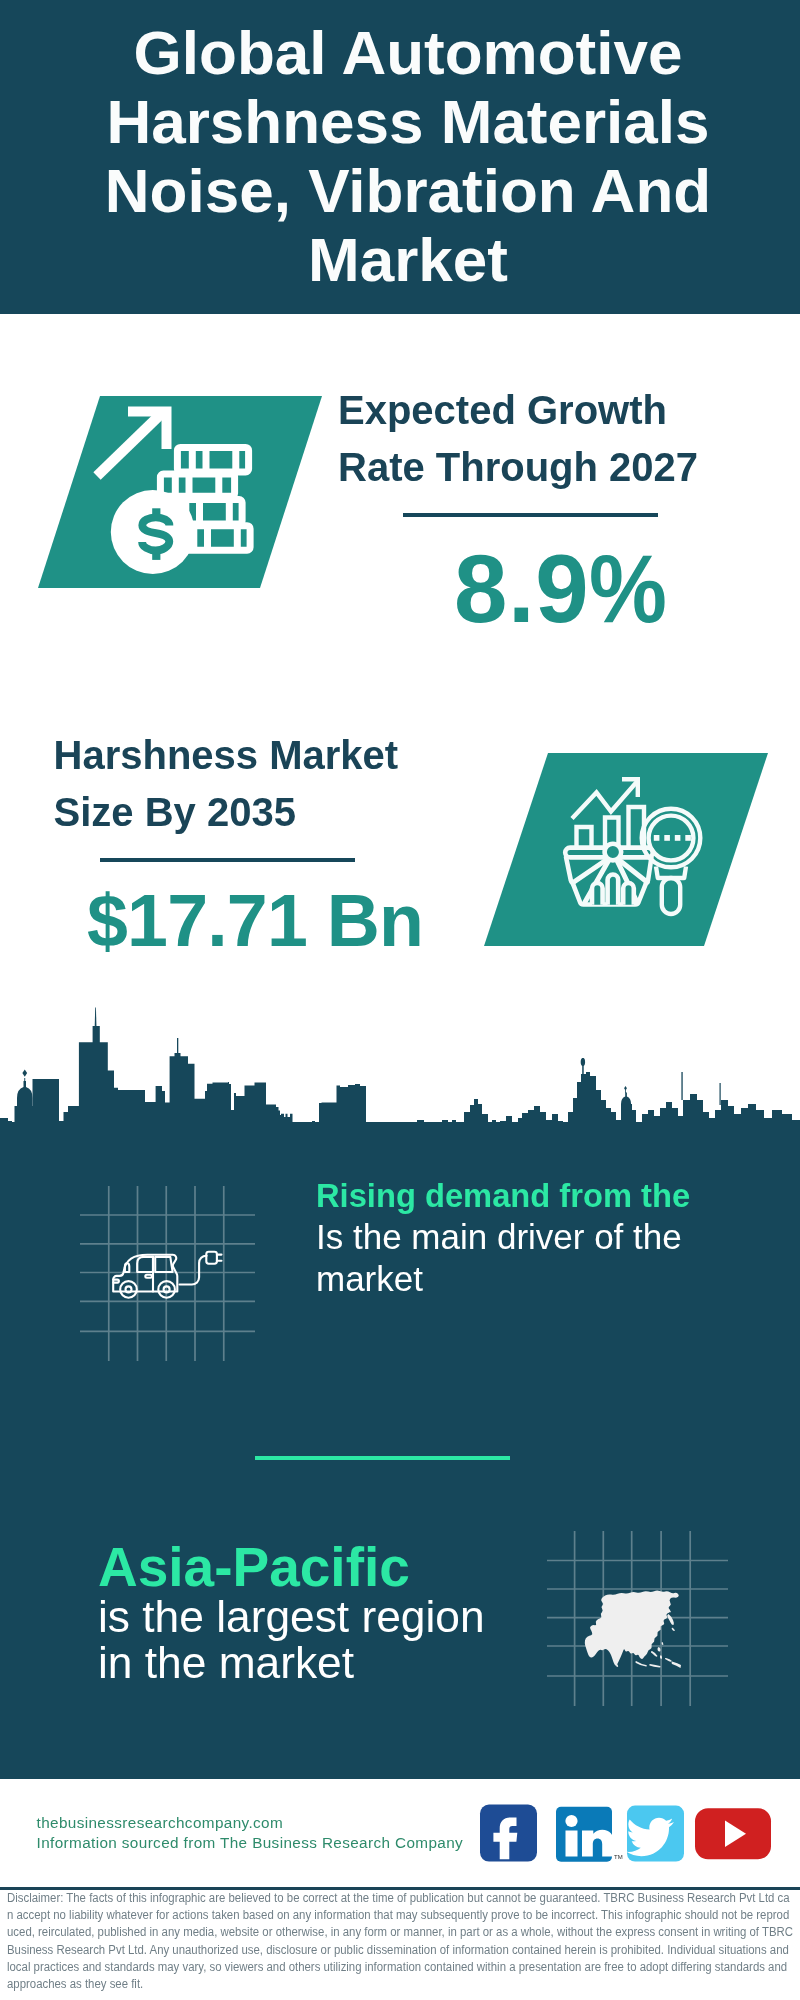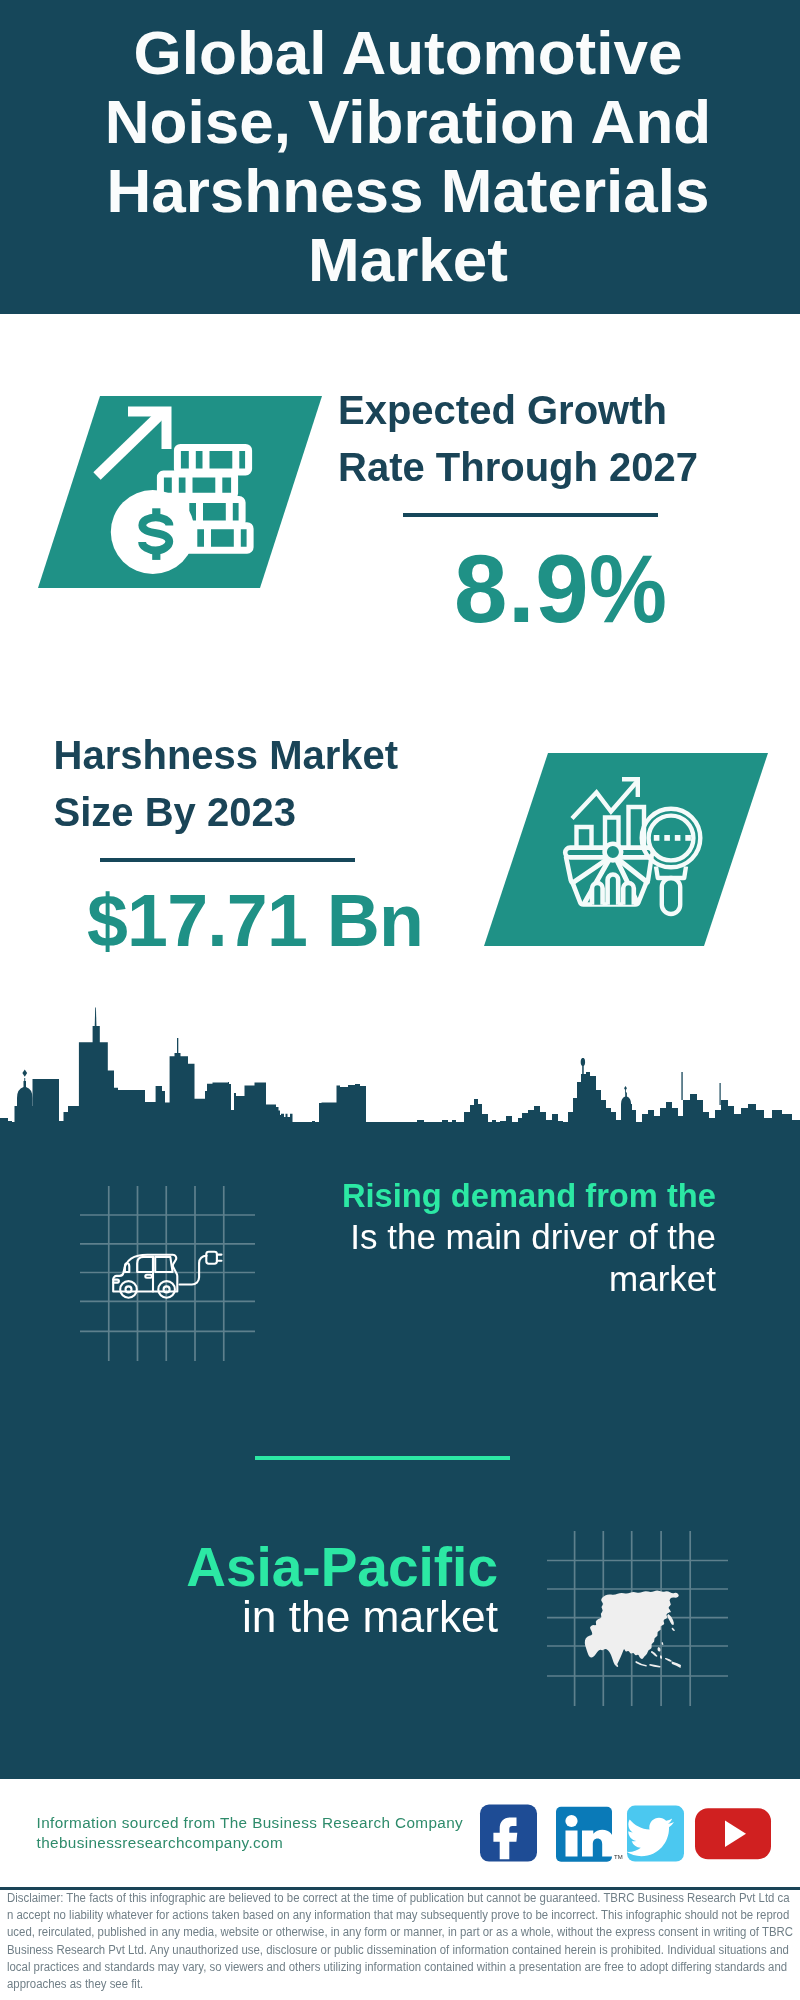--- a/index.html
+++ b/index.html
@@ -17,38 +17,38 @@
   .stat-label{position:absolute;color:#1A4457;font-weight:bold;font-size:40px;line-height:56.6px;}
   .rule{position:absolute;height:4px;background:#16475A;}
   .stat-value{position:absolute;color:#1F9186;font-weight:bold;text-align:center;
     font-family:"Liberation Sans",sans-serif;white-space:nowrap;}
   .pct{display:inline-block;transform:scaleX(0.9118);transform-origin:left center;margin-right:-17px;}
 
   
   .lower{position:absolute;left:0;width:800px;background:#16475A;}
 
   
-  .callout{position:absolute;text-align:right;color:#ffffff;font-size:35px;line-height:41.3px;}
+  .callout{position:absolute;text-align:left;color:#ffffff;font-size:35px;line-height:41.3px;}
   .callout .hl{color:#2CE8A4;font-weight:bold;font-size:32.7px;}
   .src{position:absolute;color:#2E8B6B;font-size:15.3px;line-height:20px;letter-spacing:0.38px;}
   .footline{position:absolute;left:0;top:1886.7px;width:800px;height:3.6px;background:#1A4457;}
   .disc{position:absolute;left:7px;top:1890px;width:862px;color:#707F87;
     font-size:12.5px;line-height:17.2px;text-align:left;word-break:break-all;
     transform:scaleX(0.9118);transform-origin:0 0;}
 </style>
 </head>
 <body>
 
 <div class="page">
 
   <div class="hdr"></div>
   <div class="hdr-title">
     <div>Global Automotive</div>
+    <div>Harshness Materials</div>
     <div>Noise, Vibration And</div>
-    <div>Harshness Materials</div>
     <div>Market</div>
   </div>
 
   <svg class="abs" style="left:30px;top:390px" width="300" height="205" viewBox="30 390 300 205">
     <polygon points="100,396 322,396 260,588 38,588" fill="#1F9186"></polygon>
     <g fill="none" stroke="#ffffff">
 
       <path d="M97,476 L162,413" stroke-width="10.5" stroke-linecap="butt"></path>
       <path d="M128,411.5 L166.5,411.5 L166.5,449" stroke-width="10" stroke-linejoin="miter" stroke-linecap="butt"></path>
 
@@ -127,21 +127,21 @@
     <g fill="#F4FBFA">
       <rect x="653.8" y="835" width="5.6" height="5.8"></rect>
       <rect x="664.3" y="835" width="5.6" height="5.8"></rect>
       <rect x="674.8" y="835" width="5.6" height="5.8"></rect>
       <rect x="685.3" y="835" width="5.6" height="5.8"></rect>
     </g>
   </svg>
 
   <div class="stat-label" style="left:53.5px;top:727px;width:400px;">
     <div>Harshness Market</div>
-    <div>Size By 2023</div>
+    <div>Size By 2035</div>
   </div>
   <div class="rule" style="left:100px;top:858px;width:255px;"></div>
   <div class="stat-value" style="left:87px;top:885px;font-size:73.5px;line-height:72px;text-align:right;letter-spacing:-0.8px;">$17.71 Bn</div>
 
   <div class="lower" style="top:1122px;height:657px;"></div>
   <svg class="abs" style="left:0;top:1005px" width="800" height="145" viewBox="0 1005 800 145">
     <g fill="#16475A">
     <path d="M0,1152 L0,1118 8,1118 8,1121 12,1121 12,1122 14.5,1122 14.5,1106 32.5,1106 32.5,1079 59,1079 59,1121 63.5,1121 63.5,1112 68,1112 68,1106 78.9,1106 78.9,1042.3 107.8,1042.3 107.8,1070.5 114,1070.5 114,1087.7 118,1087.7 118,1090 141,1090 141,1090 145,1090 145,1102 155.6,1102 155.6,1086 162,1086 162,1091 165,1091 165,1102.5 169.6,1102.5 169.6,1056.3 188,1056.3 188,1063.8 194.5,1063.8 194.5,1098.8 205,1098.8 205,1091 207,1091 207,1083.8 212.5,1083.8 212.5,1082.5 228,1082.5 228,1082 229,1082 229,1084 231,1084 231,1110 234,1110 234,1093 236,1093 236,1096 241,1096 241,1096 244.5,1096 244.5,1085.6 254.5,1085.6 254.5,1082.5 266,1082.5 266,1104.4 276,1104.4 276,1107 278.5,1107 278.5,1110.6 280,1110.6 280,1115 281,1115 281,1113.8 284,1113.8 284,1117 285.5,1117 285.5,1113.8 287.5,1113.8 287.5,1117 290,1117 290,1113.8 292.5,1113.8 292.5,1126 294.5,1126 294.5,1127 304,1127 304,1122 312,1122 312,1121 315,1121 315,1124.4 318,1124.4 318,1131 319,1131 319,1103 321.5,1103 321.5,1102.5 336.5,1102.5 336.5,1085.6 340,1085.6 340,1087 348,1087 348,1085 355,1085 355,1084 360,1084 360,1086 366,1086 366,1122 370,1122 370,1124 376,1124 376,1131 382,1131 382,1138 390,1138 390,1140 398,1140 398,1132 404,1132 404,1126 410,1126 410,1124 417,1124 417,1120 424,1120 424,1122 430,1122 430,1128 436,1128 436,1126 442,1126 442,1120 448,1120 448,1124 452,1124 452,1120 456,1120 456,1126 460,1126 460,1122 464,1122 464,1112 470,1112 470,1105 474,1105 474,1099 478,1099 478,1104 482,1104 482,1114 488,1114 488,1124 492,1124 492,1120 496,1120 496,1126 500,1126 500,1121 506,1121 506,1116 512,1116 512,1124 518,1124 518,1118 522,1118 522,1113 528,1113 528,1110 534,1110 534,1106 540,1106 540,1112 546,1112 546,1120 552,1120 552,1114 558,1114 558,1121 563,1121 563,1126 568,1126 568,1112 573,1112 573,1098 577,1098 577,1082 581,1082 581,1074 586,1074 586,1072 590,1072 590,1076 596,1076 596,1090 601,1090 601,1100 606,1100 606,1108 611,1108 611,1112 616,1112 616,1120 621,1120 621,1104 632,1104 632,1110 636,1110 636,1122 642,1122 642,1114 648,1114 648,1110 654,1110 654,1116 660,1116 660,1108 666,1108 666,1102 672,1102 672,1108 678,1108 678,1116 683,1116 683,1100 690,1100 690,1094 697,1094 697,1100 703,1100 703,1112 709,1112 709,1118 715,1118 715,1110 721,1110 721,1100 728,1100 728,1106 734,1106 734,1114 741,1114 741,1108 748,1108 748,1104 756,1104 756,1110 764,1110 764,1118 772,1118 772,1110 782,1110 782,1114 792,1114 792,1120 800,1120 800,1120 800,1120 L800,1152 Z"></path>
 
     <path d="M17,1106 L17,1098 q0,-9 6.5,-11 v-6 h2.5 v6 q6.5,2 6.5,11 v8 Z"></path>
@@ -197,20 +197,21 @@
   <div class="callout" style="left:316px;top:1175px;width:400px;">
     <div class="hl">Rising demand from the</div>
     <div>Is the main driver of the</div>
     <div>market</div>
   </div>
 
   <div class="rule" style="left:255px;top:1456px;width:255px;background:#2CE8A4;"></div>
 
   <div class="callout" style="left:98px;top:1540px;width:400px;font-size:44.3px;line-height:45.6px;">
     <div class="hl" style="font-size:55px;line-height:54px">Asia-Pacific</div>
+    <div>is the largest region</div>
     <div>in the market</div>
   </div>
 
   <svg class="abs" style="left:540px;top:1520px" width="195" height="190" viewBox="540 1520 195 190">
     <g stroke="#5E808D" stroke-width="1.7">
       <path d="M574.6,1531 V1706 M603.3,1531 V1706 M631.7,1531 V1706 M661.1,1531 V1706 M690.2,1531 V1706"></path>
       <path d="M547,1560.5 H728 M547,1589 H728 M547,1617.6 H728 M547,1646 H728 M547,1676 H728"></path>
     </g>
     <g fill="#EFEFEF">
       <path d="M601.4,1599.0 Q602.1,1597.2 605.1,1595.6 Q608.0,1594.0 611.2,1594.6 Q614.4,1595.2 617.6,1593.8 Q620.8,1592.4 623.9,1593.2 Q627.1,1594.0 630.1,1592.8 Q633.0,1591.6 636.2,1592.4 Q639.4,1593.2 642.3,1592.0 Q645.2,1590.8 648.2,1591.6 Q651.1,1592.4 654.1,1591.2 Q657.0,1590.0 659.7,1591.0 Q662.4,1592.0 665.1,1591.4 Q667.8,1590.8 670.0,1592.2 Q672.2,1593.6 674.4,1593.0 Q676.6,1592.4 678.1,1594.0 Q679.5,1595.6 678.1,1596.8 Q676.6,1598.0 674.2,1597.6 Q671.7,1597.2 670.2,1598.8 Q668.8,1600.4 670.2,1602.4 Q671.7,1604.4 669.8,1606.0 Q667.8,1607.6 669.3,1609.8 Q670.7,1612.0 668.3,1613.0 Q665.8,1614.0 666.8,1616.0 Q667.8,1618.0 665.3,1619.0 Q662.9,1620.0 663.9,1622.2 Q664.9,1624.4 662.4,1625.2 Q660.0,1626.0 660.7,1628.0 Q661.4,1630.0 659.2,1630.8 Q657.0,1631.6 657.5,1633.8 Q658.0,1636.0 656.0,1637.0 Q654.1,1638.0 654.3,1640.0 Q654.6,1642.0 652.8,1643.0 Q651.1,1644.0 651.6,1646.2 Q652.1,1648.4 650.2,1649.2 Q648.2,1650.0 647.7,1652.0 Q647.2,1654.0 645.7,1655.2 Q644.3,1656.4 643.3,1658.0 Q642.3,1659.6 640.8,1658.6 Q639.4,1657.6 638.9,1655.8 Q638.4,1654.0 636.9,1655.0 Q635.5,1656.0 634.5,1654.2 Q633.5,1652.4 632.0,1653.2 Q630.5,1654.0 629.6,1652.2 Q628.6,1650.4 627.1,1651.2 Q625.6,1652.0 624.9,1650.2 Q624.2,1648.4 623.4,1650.2 Q622.7,1652.0 621.7,1654.4 Q620.8,1656.8 619.5,1659.4 Q618.3,1662.0 617.1,1664.4 Q615.9,1666.8 614.6,1664.6 Q613.4,1662.4 612.7,1659.8 Q611.9,1657.2 611.0,1655.0 Q610.0,1652.8 609.0,1651.4 Q608.0,1650.0 606.5,1649.2 Q605.1,1648.4 603.8,1649.6 Q602.6,1650.8 601.4,1650.0 Q600.2,1649.2 598.7,1650.6 Q597.2,1652.0 596.0,1653.8 Q594.8,1655.6 593.3,1656.8 Q591.8,1658.0 590.4,1657.2 Q588.9,1656.4 588.2,1654.4 Q587.4,1652.4 586.7,1650.2 Q586.0,1648.0 585.2,1645.6 Q584.5,1643.2 585.0,1640.6 Q585.5,1638.0 587.4,1636.8 Q589.4,1635.6 591.1,1635.2 Q592.8,1634.8 592.1,1632.8 Q591.4,1630.8 590.4,1629.0 Q589.4,1627.2 591.1,1626.0 Q592.8,1624.8 594.8,1625.2 Q596.7,1625.6 596.0,1623.6 Q595.3,1621.6 596.7,1620.2 Q598.2,1618.8 600.2,1618.2 Q602.1,1617.6 601.1,1615.6 Q600.2,1613.6 601.9,1612.2 Q603.6,1610.8 602.1,1608.8 Q600.7,1606.8 602.4,1605.4 Q604.1,1604.0 602.4,1602.4 Q600.7,1600.8 601.4,1599.0 Z"></path>
@@ -230,22 +231,22 @@
 
       <path d="M617,1664.0 q1.2,1 1.2,2.5 q-1.2,1 -2,-0.5 q-0.8,-1.5 0.8,-2 Z"></path>
 
       <path d="M662.5,1642.0 q1,1.5 0.8,3 q-1.2,0.3 -1.6,-1.5 q-0.4,-1.8 0.8,-1.5 Z"></path>
 
       <path d="M669,1600.0 q1.2,2.5 1,5 q-1.2,0.3 -1.6,-2.5 q-0.4,-2.8 0.6,-2.5 Z"></path>
     </g>
   </svg>
 
   <div class="src" style="left:36.5px;top:1813px;">
+    <div>thebusinessresearchcompany.com</div>
     <div>Information sourced from The Business Research Company</div>
-    <div>thebusinessresearchcompany.com</div>
   </div>
 
   <svg class="abs" style="left:470px;top:1795px" width="320" height="80" viewBox="470 1795 320 80">
     <g>
       <rect x="480" y="1804.6" width="57" height="57" rx="9" fill="#1E4C95"></rect>
       <path d="M516.5,1826.1 v-8.6 h-6.2 c-6.6,0 -10.6,4 -10.6,10.8 v4.4 h-6.3 v9.1 h6.3 v17.4 h9.6 v-17.4
                h7.1 l0.9,-9.1 h-8 v-3.6 c0,-2 0.9,-3 3.1,-3 Z" fill="#ffffff"></path>
     </g>
     <g>
       <rect x="556" y="1806.8" width="56" height="55" rx="5" fill="#0A7AB8"></rect>

